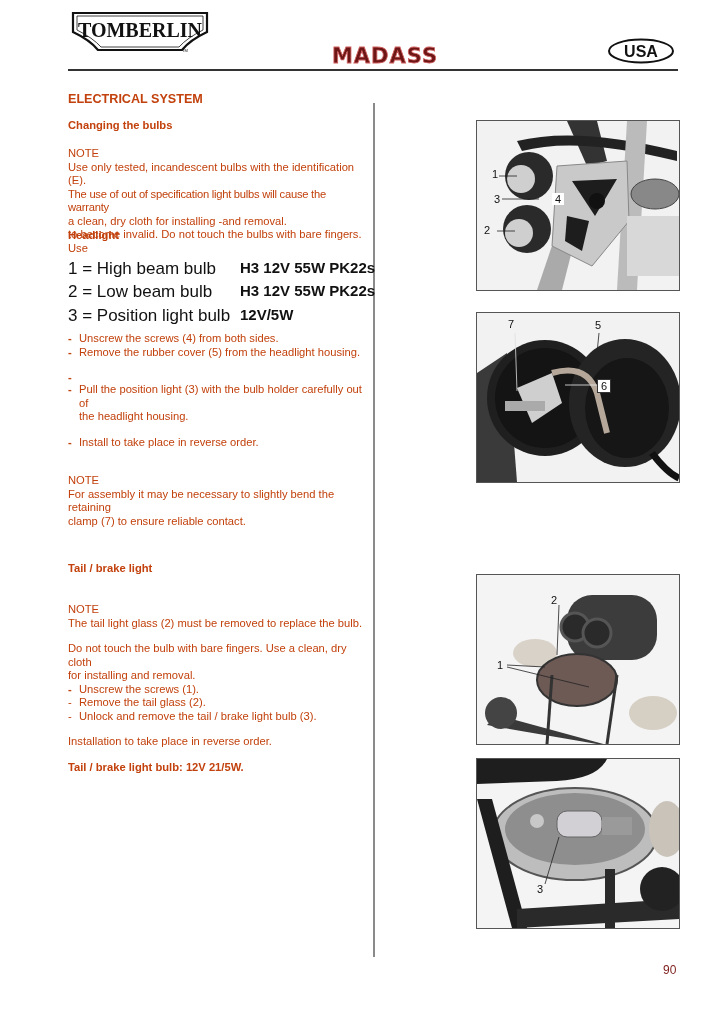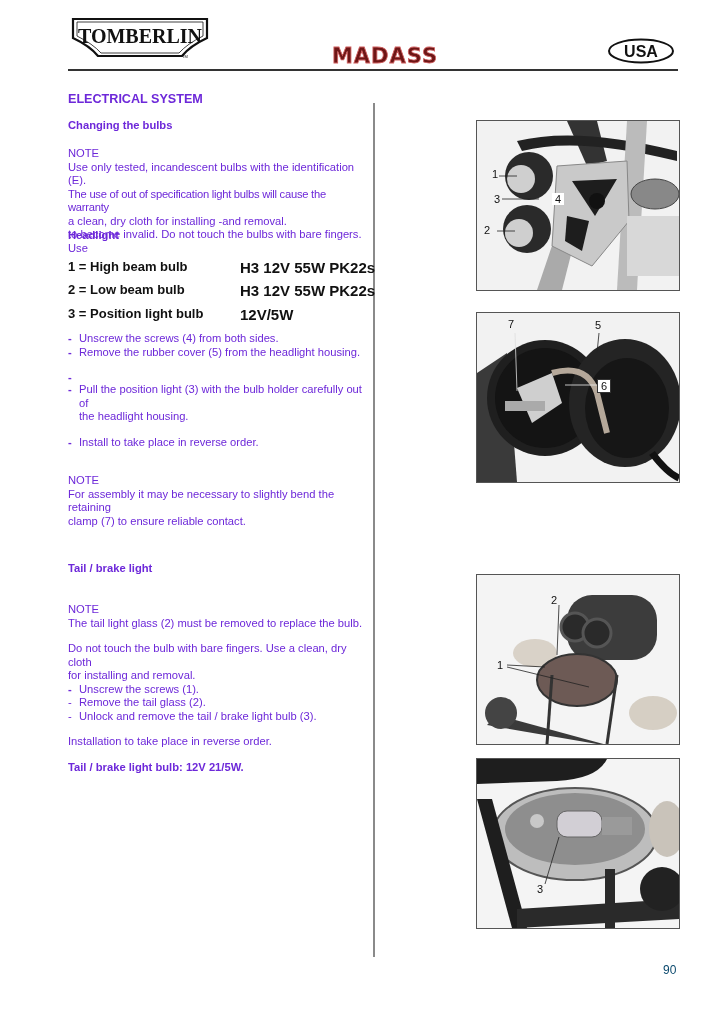--- a/index.html
+++ b/index.html
@@ -1,47 +1,47 @@
 <!DOCTYPE html>
 <html><head>
 <meta charset="utf-8">
 <style>
   html, body { margin: 0; padding: 0; background: #ffffff; }
   body { width: 714px; height: 1010px; position: relative; overflow: hidden;
          font-family: "Liberation Sans", sans-serif; color: #111; }
   .abs { position: absolute; }
 
   
-  .logo-tomberlin { left: 70px; top: 16px; width: 140px; height: 40px; }
+  .logo-tomberlin { left: 70px; top: 10px; width: 140px; height: 40px; }
   .logo-tomberlin svg { display: block; }
   .logo-madass { left: 303px; top: 43px; width: 165px; height: 24px; }
   .logo-usa { left: 606px; top: 38px; width: 70px; height: 26px; }
   .header-rule { left: 68px; top: 69px; width: 610px; height: 2px; background: #333; }
 
   
   .col-divider { left: 373px; top: 103px; width: 2px; height: 854px; background: #8a8a8a; }
 
   
-  .text { left: 68px; font-size: 11.2px; line-height: 13.5px; color: #6d28d9; width: 300px; }
+  .text { left: 68px; font-size: 11.2px; line-height: 13.5px; color: #c2410c; width: 300px; }
   .h1 { font-weight: bold; font-size: 12.6px; }
   .h2 { font-weight: bold; font-size: 11.2px; }
   .b { font-weight: bold; }
-  .spec-row { position: absolute; left: 68px; font-weight: bold; font-size: 13px; }
+  .spec-row { position: absolute; left: 68px; font-weight: normal; font-size: 17px; }
   .spec-val { position: absolute; left: 240px; font-weight: bold; font-size: 15px; white-space: nowrap; }
   .dash-item { position: relative; padding-left: 11px; }
   .dash-item .dash { position: absolute; left: 0; top: 0; }
 
   
   .photo { position: absolute; border: 1px solid #555; background: #eeeeee; overflow: hidden; }
   .photo svg { display: block; }
   .callout { position: absolute; font-size: 11px; color: #111; }
   .callout-box { position: absolute; font-size: 11px; color: #111; background: #fff;
                  padding: 0 3px; line-height: 12px; }
 
-  .page-number { left: 663px; top: 963px; font-size: 12px; color: #0c4a6e; }
+  .page-number { left: 663px; top: 963px; font-size: 12px; color: #7f1d1d; }
 </style>
 </head>
 <body>
 
 <div class="abs logo-tomberlin">
   <svg width="140" height="44" viewBox="0 0 140 44">
     <path d="M3 3 L137 3 L137 22 Q120 30 112 40 L28 40 Q20 30 3 22 Z" fill="#fff" stroke="#111" stroke-width="2.2"></path>
     <path d="M7 6 L133 6 L133 20 Q117 28 109 37 L31 37 Q23 28 7 20 Z" fill="none" stroke="#111" stroke-width="0.8"></path>
     <text x="70" y="27" text-anchor="middle" font-family="Liberation Serif, serif" font-size="20" font-weight="bold" fill="#111">TOMBERLIN</text>
     <text x="112" y="42" font-family="Liberation Sans, sans-serif" font-size="4" fill="#111">TM</text>

